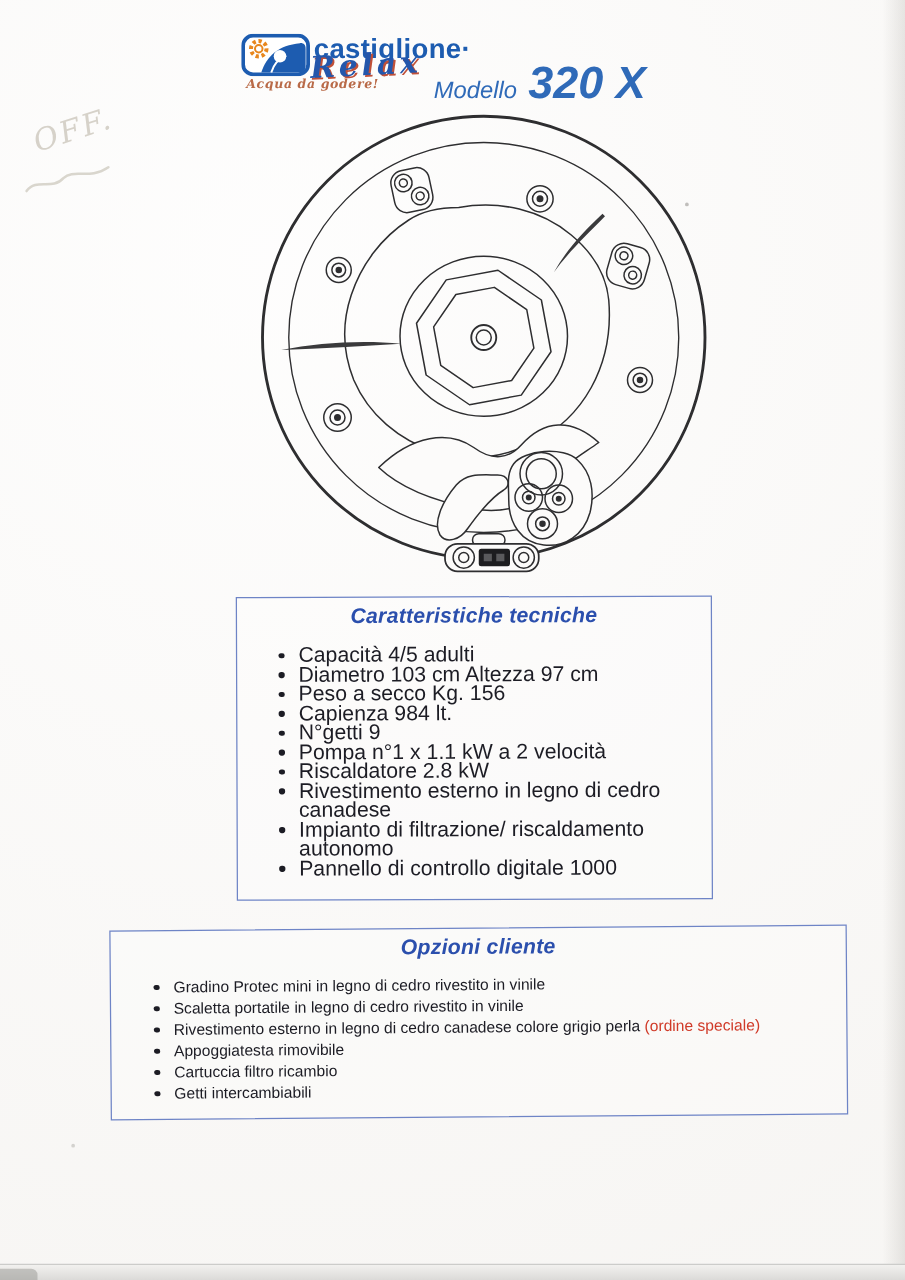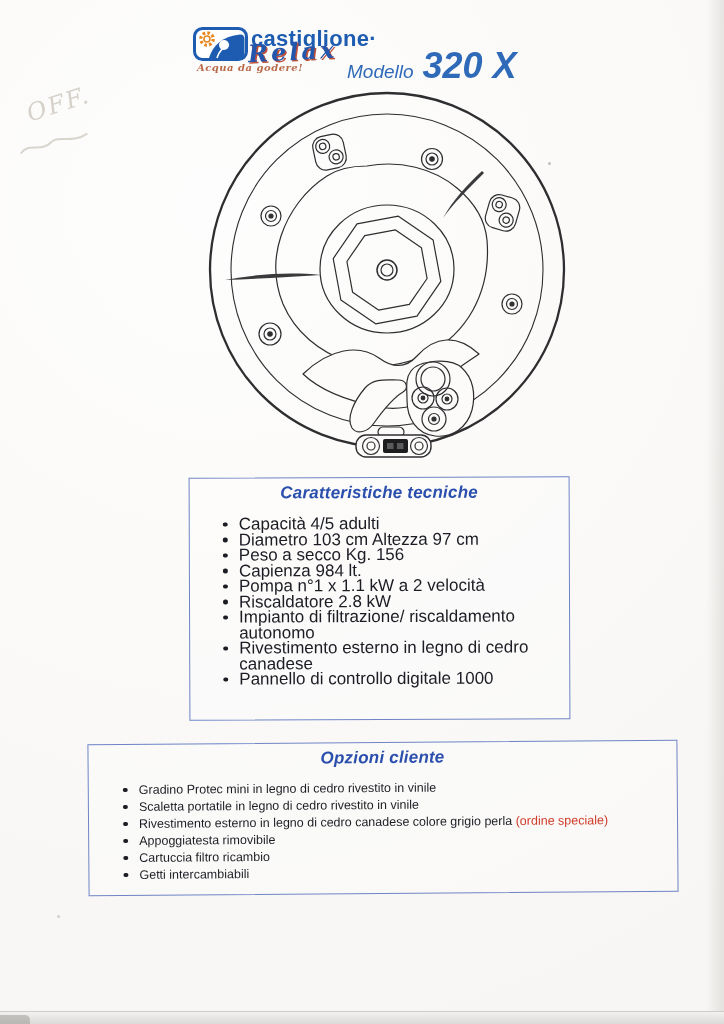--- a/index.html
+++ b/index.html
@@ -169,31 +169,32 @@
     <ul>
 
         <li><span>Capacità 4/5 adulti</span></li>
 
         <li><span>Diametro 103 cm Altezza 97 cm</span></li>
 
         <li><span>Peso a secco Kg. 156</span></li>
 
         <li><span>Capienza 984 lt.</span></li>
 
+        <li><span>N°getti 9</span></li>
 
 
         <li><span>Pompa n°1 x 1.1 kW  a 2 velocità</span></li>
 
         <li><span>Riscaldatore 2.8 kW</span></li>
 
 
 
+        <li><span>Rivestimento esterno in legno di cedro canadese</span></li>
+
         <li><span>Impianto di filtrazione/ riscaldamento autonomo</span></li>
-
-        <li><span>Rivestimento esterno in legno di cedro canadese</span></li>
 
         <li><span>Pannello di controllo digitale 1000</span></li>
       </ul>
   </section>
 
   <section class="box options-box">
     <h2>Opzioni cliente</h2>
     <ul>
 
         <li><span>Gradino Protec mini in legno di cedro rivestito in vinile</span><span class="red"></span></li>

